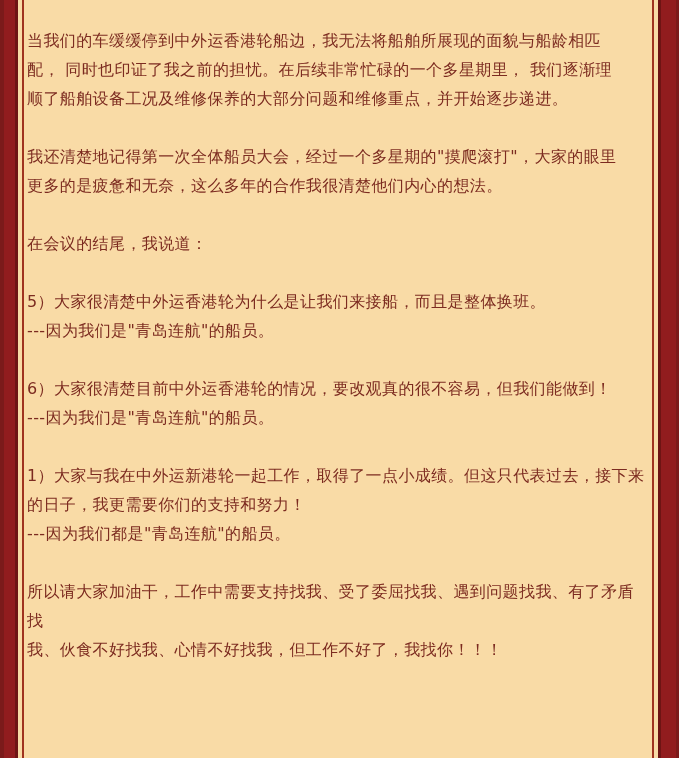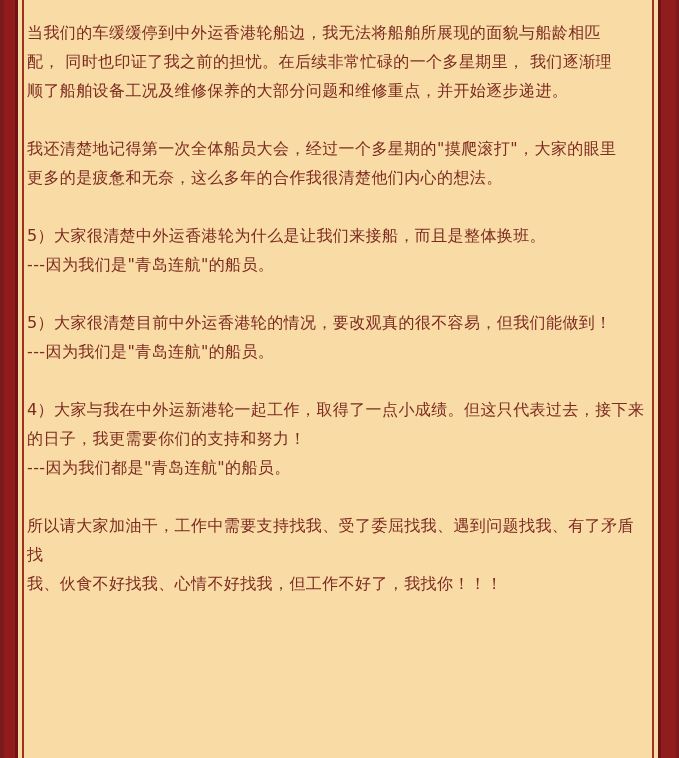--- a/index.html
+++ b/index.html
@@ -21,21 +21,21 @@
   .strip-left{left:15px;width:3px;background:var(--strip-color);}
   .rule-left{left:22px;width:2px;background:var(--rule-color);}
   .rule-right{left:652px;width:2px;background:var(--rule-color);}
   .strip-right{left:658px;width:3px;background:var(--strip-color);}
   .band-right{left:661px;width:18px;background:linear-gradient(to left,var(--band-edge-color) 0 3px,var(--band-color) 3px);}
   .article{
     position:absolute;left:24px;right:27px;top:0;bottom:0;
     padding:14px 2px 0 3px;
   }
   .para{
-    margin:4px 0 29px 0;
+    margin:12px 0 29px 0;
     font-size:16px;
     line-height:29px;
     letter-spacing:0.4px;
     color:var(--text-color);
     white-space:pre-line;
     font-weight:normal;
   }
 </style>
 </head>
 <body>
@@ -46,22 +46,23 @@
 <div class="v rule-right"></div>
 <div class="v strip-right"></div>
 <div class="v band-right"></div>
 
 <div class="article">
   <p class="para">当我们的车缓缓停到中外运香港轮船边，我无法将船舶所展现的面貌与船龄相匹
 配， 同时也印证了我之前的担忧。在后续非常忙碌的一个多星期里， 我们逐渐理
 顺了船舶设备工况及维修保养的大部分问题和维修重点，并开始逐步递进。</p>
   <p class="para">我还清楚地记得第一次全体船员大会，经过一个多星期的"摸爬滚打"，大家的眼里
 更多的是疲惫和无奈，这么多年的合作我很清楚他们内心的想法。</p>
+  <p class="para">在会议的结尾，我说道：</p>
   <p class="para">5）大家很清楚中外运香港轮为什么是让我们来接船，而且是整体换班。
 ---因为我们是"青岛连航"的船员。</p>
-  <p class="para">5）大家很清楚目前中外运香港轮的情况，要改观真的很不容易，但我们能做到！
+  <p class="para">6）大家很清楚目前中外运香港轮的情况，要改观真的很不容易，但我们能做到！
 ---因为我们是"青岛连航"的船员。</p>
-  <p class="para">4）大家与我在中外运新港轮一起工作，取得了一点小成绩。但这只代表过去，接下来
+  <p class="para">1）大家与我在中外运新港轮一起工作，取得了一点小成绩。但这只代表过去，接下来
 的日子，我更需要你们的支持和努力！
 ---因为我们都是"青岛连航"的船员。</p>
   <p class="para">所以请大家加油干，工作中需要支持找我、受了委屈找我、遇到问题找我、有了矛盾找
 我、伙食不好找我、心情不好找我，但工作不好了，我找你！！！</p>
 </div>
 
 </body></html>

